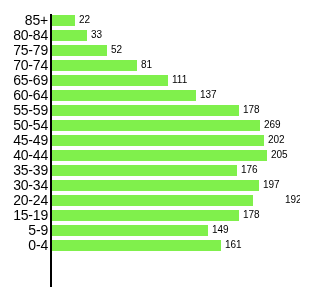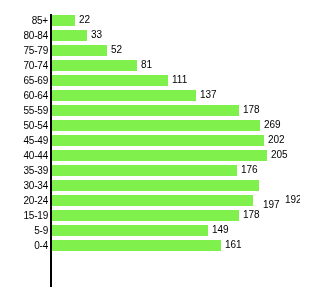--- a/index.html
+++ b/index.html
@@ -39,21 +39,21 @@
   }
 
   .cat-label {
     position: absolute;
     left: 0;
     top: 0;
     width: 48px;
     height: 15px;
     line-height: 13px;
     text-align: right;
-    font-size: 10px;
+    font-size: 14px;
     letter-spacing: -0.2px;
     color: #000000;
     white-space: nowrap;
   }
 
   .bar-track {
     position: absolute;
     left: 52px;
     top: 1px;
     height: 11px;
@@ -168,21 +168,21 @@
         <div class="bar-track" style="width: 185px;">
           <span class="bar" style="width: 185px; background: rgb(128, 240, 76);"></span>
         </div>
         <div class="bar-value" style="left: 237px;">176</div>
       </div>
       <div class="bar-row">
         <div class="cat-label">30-34</div>
         <div class="bar-track" style="width: 207px;">
           <span class="bar" style="width: 207px; background: rgb(128, 240, 76);"></span>
         </div>
-        <div class="bar-value" style="left: 259px; margin-top: 20px;">197</div>
+        <div class="bar-value" style="left: 259px;">197</div>
       </div>
       <div class="bar-row">
         <div class="cat-label">20-24</div>
         <div class="bar-track" style="width: 201px;">
           <span class="bar" style="width: 201px; background: rgb(128, 240, 76);"></span>
         </div>
         <div class="bar-value" style="left: 253px; padding-left: 32px;">192</div>
       </div>
       <div class="bar-row">
         <div class="cat-label">15-19</div>

